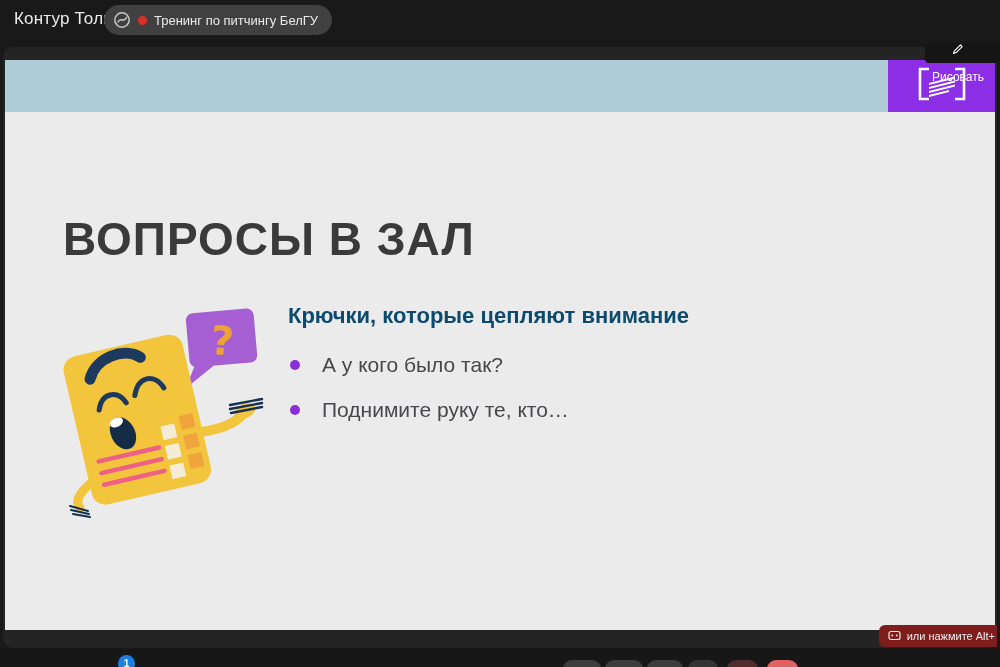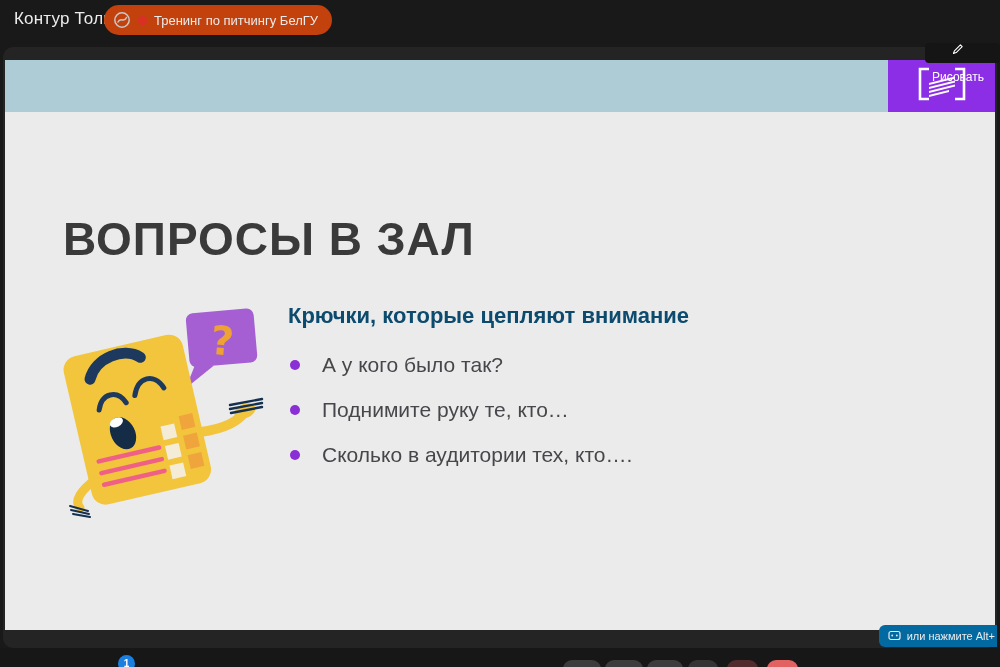--- a/index.html
+++ b/index.html
@@ -11,21 +11,21 @@
   }
 
   
   .topbar { position:absolute; left:0; top:0; width:100%; height:46px; }
   .brand {
     position:absolute; left:14px; top:9px;
     color:#ececec; font-size:17px; font-weight:500; letter-spacing:.2px;
   }
   .room-pill {
     position:absolute; left:104px; top:5px; height:30px;
-    background:#c2410c; border-radius:15px;
+    background:#404040; border-radius:15px;
     display:flex; align-items:center; gap:7px; padding:0 14px 0 9px;
   }
   .room-pill .label { color:#ececec; font-size:13px; font-weight:500; }
   .rec-dot { width:9px; height:9px; border-radius:50%; background:#d93025; }
   .room-icon-svg { display:block; }
 
   
   .share-panel {
     position:absolute; left:3px; top:47px; width:994px; height:601px;
     background:#242424; border-radius:10px;
@@ -63,21 +63,21 @@
   .bullets { position:absolute; left:285px; top:291px; list-style:none; }
   .bullets li { display:flex; align-items:center; margin-bottom:17px; height:28px; }
   .bullet-dot { width:10px; height:10px; border-radius:50%; background:#8a2fd6; margin-right:22px; flex:none; }
   .bullet-text { font-size:21px; color:#47474b; }
 
   .character { position:absolute; left:35px; top:243px; }
 
   
   .hint-pill {
     position:absolute; right:0; top:578px; height:22px; z-index:6;
-    background:#0369a1; border-radius:6px 0 0 6px;
+    background:#7f1d1d; border-radius:6px 0 0 6px;
     display:flex; align-items:center; gap:6px; padding:0 2px 0 9px;
     color:#ececec; font-size:11px; white-space:nowrap;
   }
 
   
   .bottombar { position:absolute; left:0; bottom:0; width:100%; height:19px; background:#171717; }
   .cut-btn { position:absolute; top:660px; width:31px; height:20px; border-radius:9px 9px 0 0; }
   .cut-btn.g1 { left:563px; width:38px; background:#3c3c3c; }
   .cut-btn.g2 { left:605px; width:38px; background:#3c3c3c; }
   .cut-btn.g3 { left:647px; width:36px; background:#3c3c3c; }
@@ -145,24 +145,20 @@
 
       <ul class="bullets">
         <li>
           <span class="bullet-dot"></span>
           <span class="bullet-text">А у кого было так?</span>
         </li>
         <li>
           <span class="bullet-dot"></span>
           <span class="bullet-text">Поднимите руку те, кто…</span>
         </li>
-        <li>
-          <span class="bullet-dot"></span>
-          <span class="bullet-text">Сколько в аудитории тех, кто….</span>
-        </li>
       </ul>
 
       <div class="character">
         <svg width="235" height="215" viewBox="0 0 235 215">
 
           <g transform="rotate(-5 180 40)">
             <rect x="148" y="8" width="68" height="54" rx="7" fill="#a55fd3"></rect>
             <polygon points="154,58 142,82 172,62" fill="#a55fd3"></polygon>
             <text x="182" y="52" font-size="40" font-weight="bold" fill="#eda233" font-family="DejaVu Sans, sans-serif" text-anchor="middle" transform="rotate(10 182 40)">?</text>
           </g>

